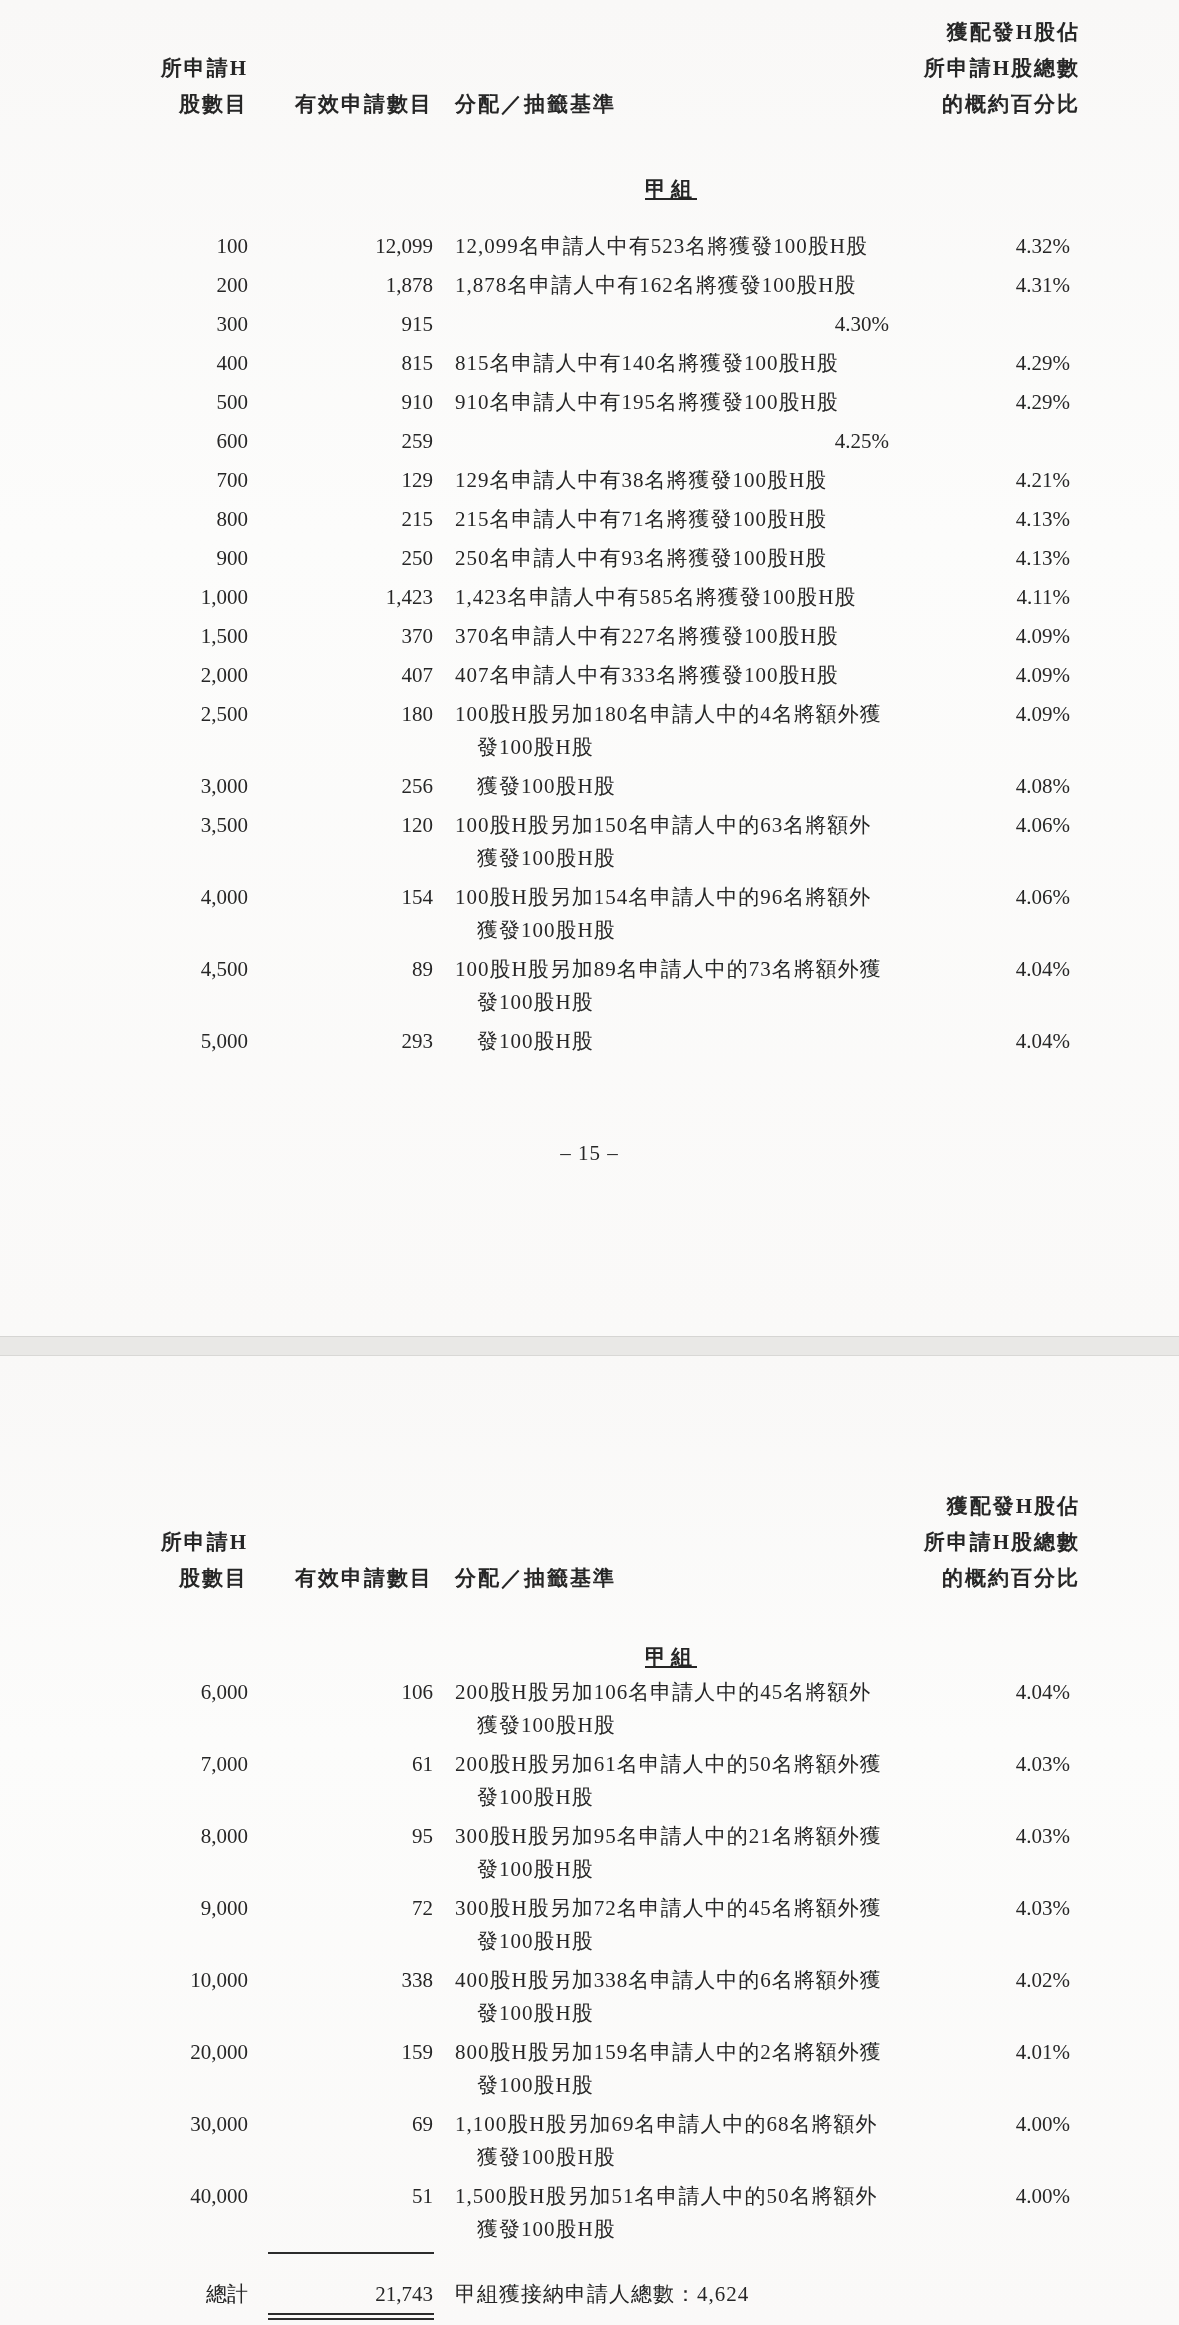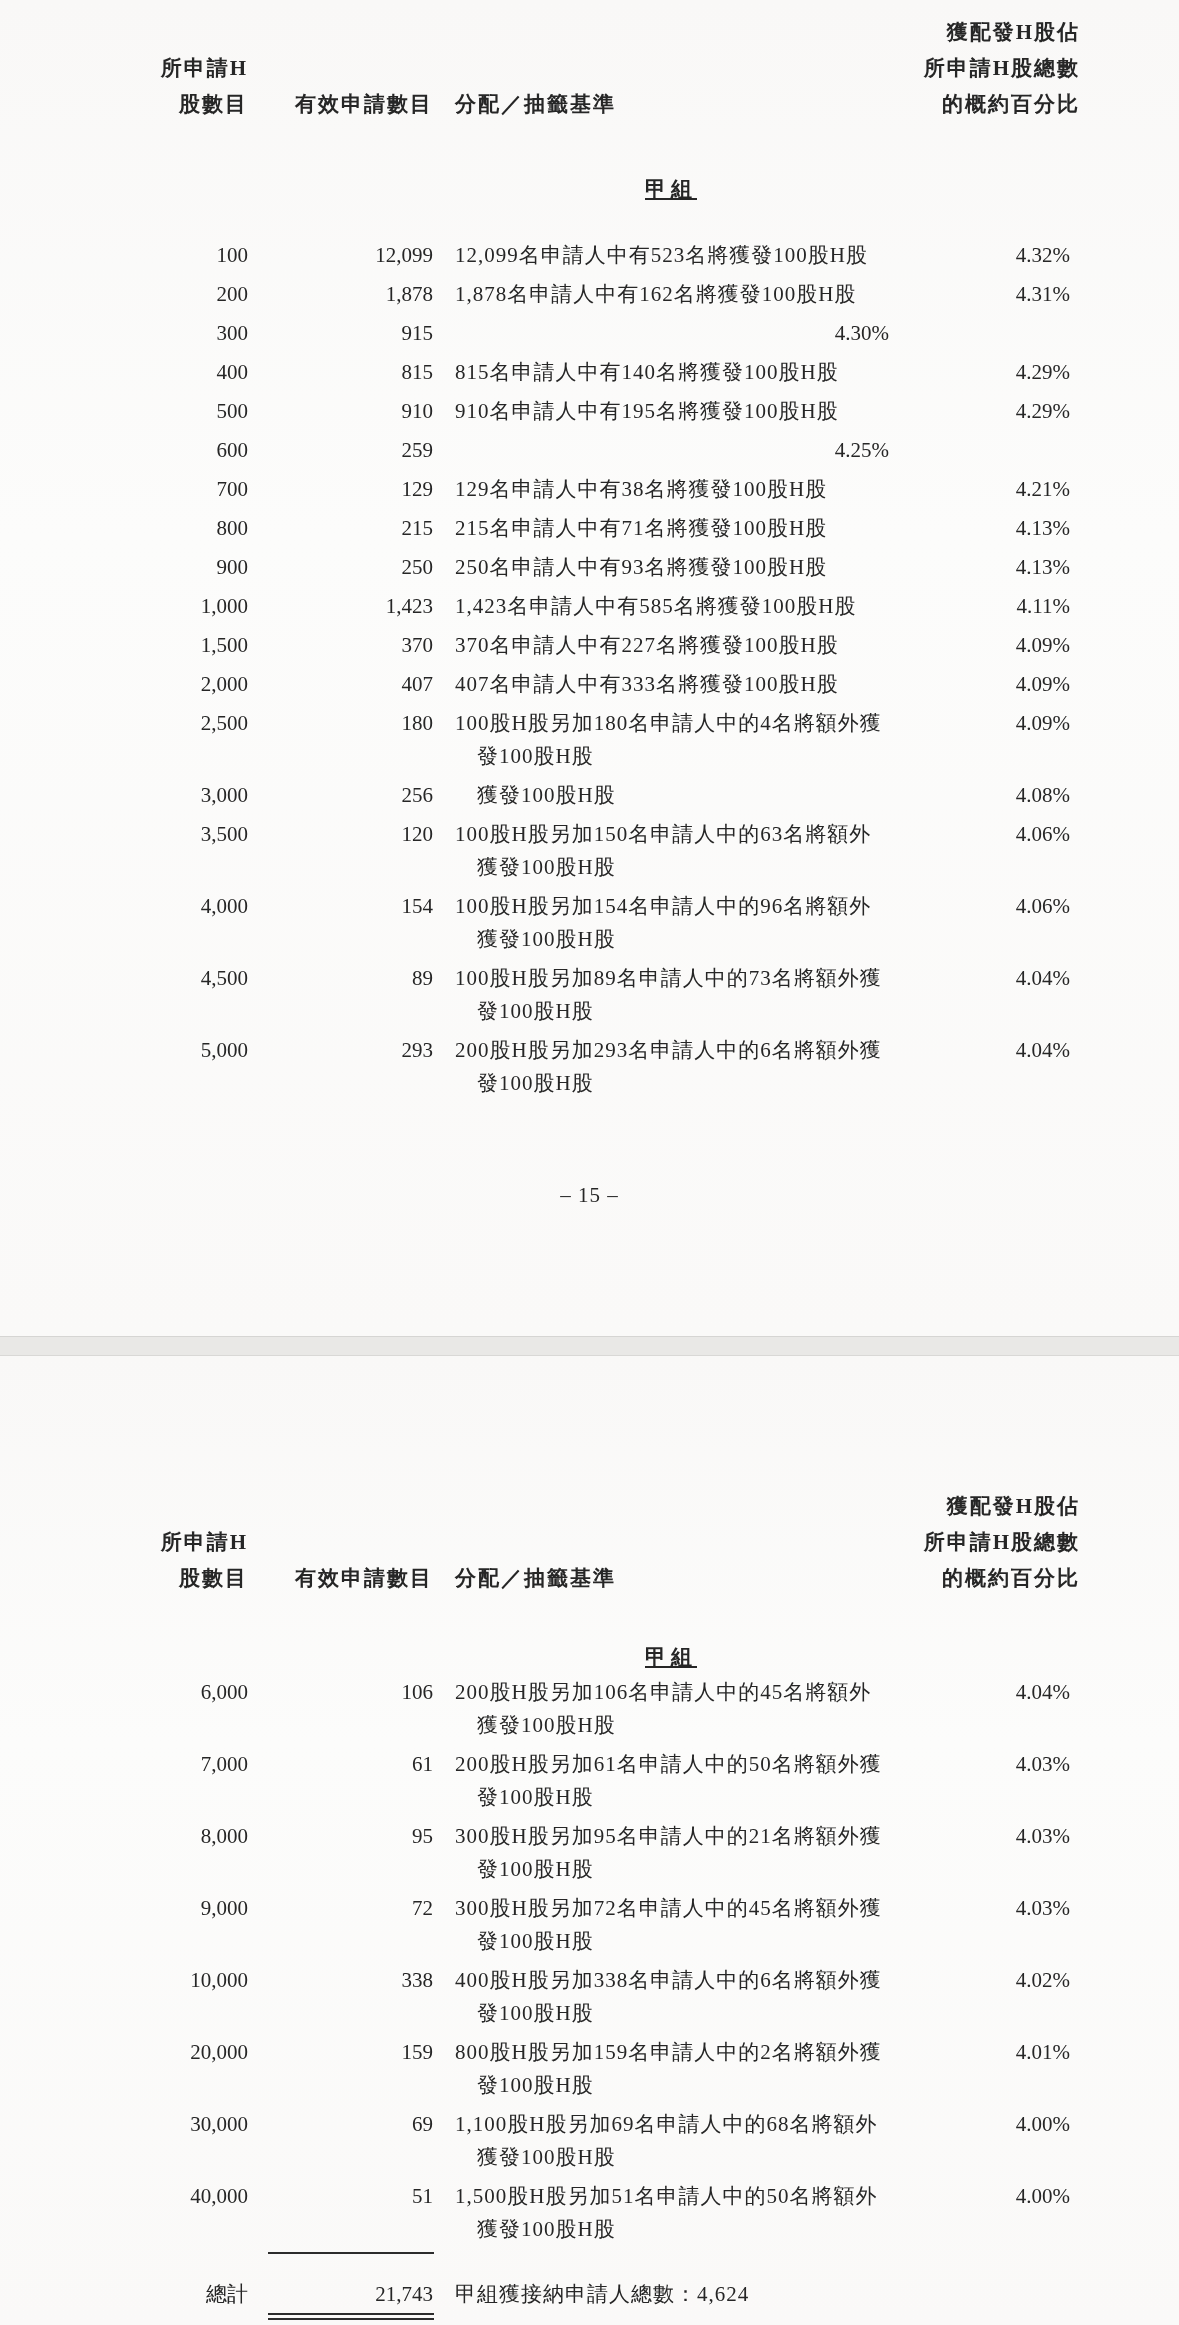--- a/index.html
+++ b/index.html
@@ -25,21 +25,21 @@
   .hline{line-height:36px;white-space:nowrap;}
   .h-c1,.h-c2{text-align:right;}
   .h-c3{text-align:left;padding-left:22px;}
   .h-c4{text-align:right;}
   .group-label{
     font-weight:bold;letter-spacing:5px;line-height:33px;
     padding-left:546px;white-space:nowrap;text-decoration:underline;
   }
   .page-1 .group-label{margin-top:51px;}
   .page-2 .group-label{margin-top:45px;}
-  .page-1 .rows{margin-top:33px;}
+  .page-1 .rows{margin-top:24px;}
   .page-2 .rows{margin-top:2px;}
   .row{margin-bottom:6px;line-height:33px;}
   .c1,.c2{text-align:right;white-space:nowrap;}
   .c3{text-align:left;padding-left:22px;letter-spacing:1px;}
   .c4{text-align:right;white-space:nowrap;padding-right:10px;}
   .basis-line{white-space:nowrap;}
   .basis-line.cont{padding-left:22px;}
   .page-number{margin-top:79px;text-align:center;line-height:33px;letter-spacing:1px;}
   .rule-single{margin-top:4px;margin-left:169px;width:166px;border-top:2px solid #2c2c2c;}
   .total-row{margin-top:24px;line-height:33px;}
@@ -206,21 +206,20 @@
         <div class="c3">
           <div class="basis-line">100股H股另加89名申請人中的73名將額外獲</div>
           <div class="basis-line cont">發100股H股</div>
         </div>
         <div class="c4">4.04%</div>
       </div>
       <div class="grid row">
         <div class="c1">5,000</div>
         <div class="c2">293</div>
         <div class="c3">
-          <div class="basis-line">200股H股另加293名申請人中的6名將額外獲</div>
           <div class="basis-line cont">發100股H股</div>
         </div>
         <div class="c4">4.04%</div>
       </div>
     </div>
 
   <div class="page-number">– 15 –</div>
 </div>
 
 <div class="page-gap"></div>

